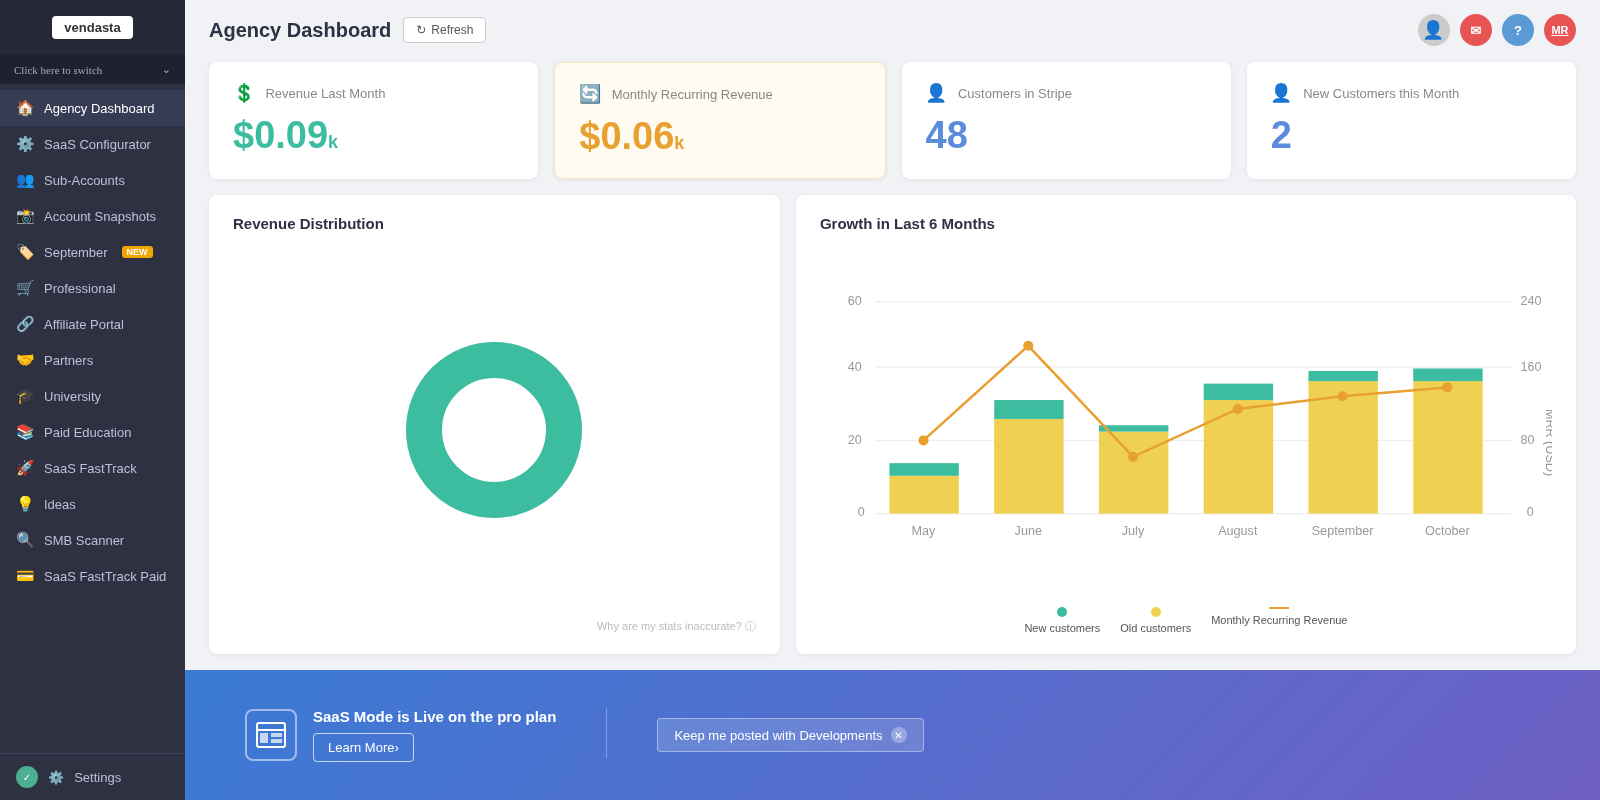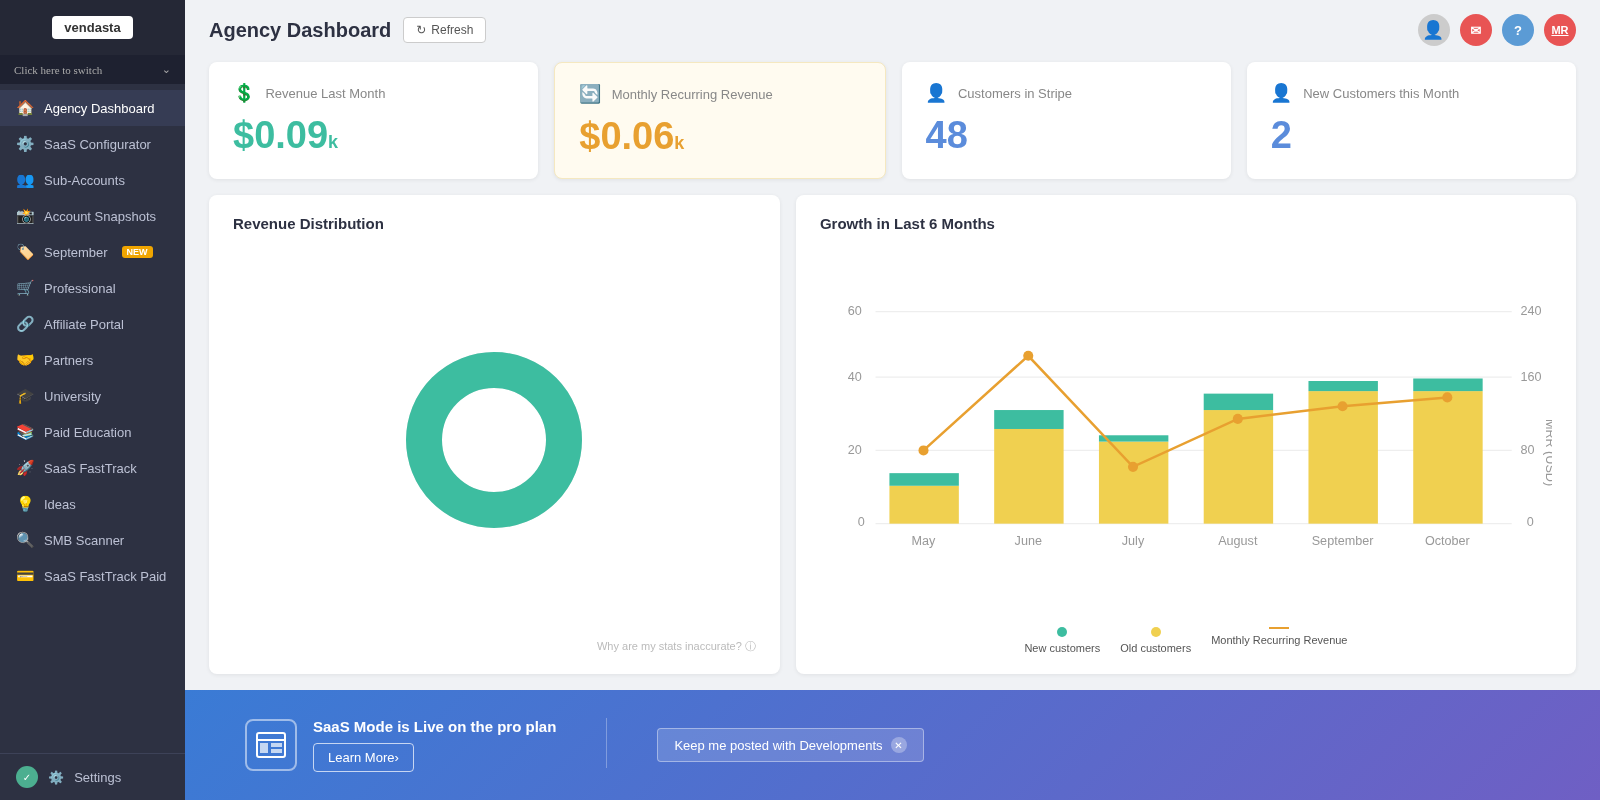--- a/index.html
+++ b/index.html
@@ -191,21 +191,21 @@
     .chart-area { flex: 1; position: relative; }
     .chart-legend { display: flex; gap: 20px; margin-top: 8px; justify-content: center; }
     .chart-legend-item { display: flex; align-items: center; gap: 5px; font-size: 11px; color: #555; flex-direction: column; }
     .chart-legend-dot { width: 10px; height: 10px; border-radius: 50%; }
     .chart-legend-line { width: 20px; height: 2px; background: #e8a030; }
 
     
     #banner {
       background: linear-gradient(135deg, #3a7bd5 0%, #6f5fc4 100%);
       margin: 0 0 0 0;
-      padding: 28px 60px;
+      padding: 38px 60px;
       display: flex;
       gap: 30px;
     }
     #banner-left { display: flex; align-items: center; gap: 16px; }
     #banner-icon {
       width: 52px; height: 52px;
       border: 2px solid rgba(255,255,255,0.5);
       border-radius: 8px;
       display: flex; align-items: center; justify-content: center;
       font-size: 22px; color: #fff;

